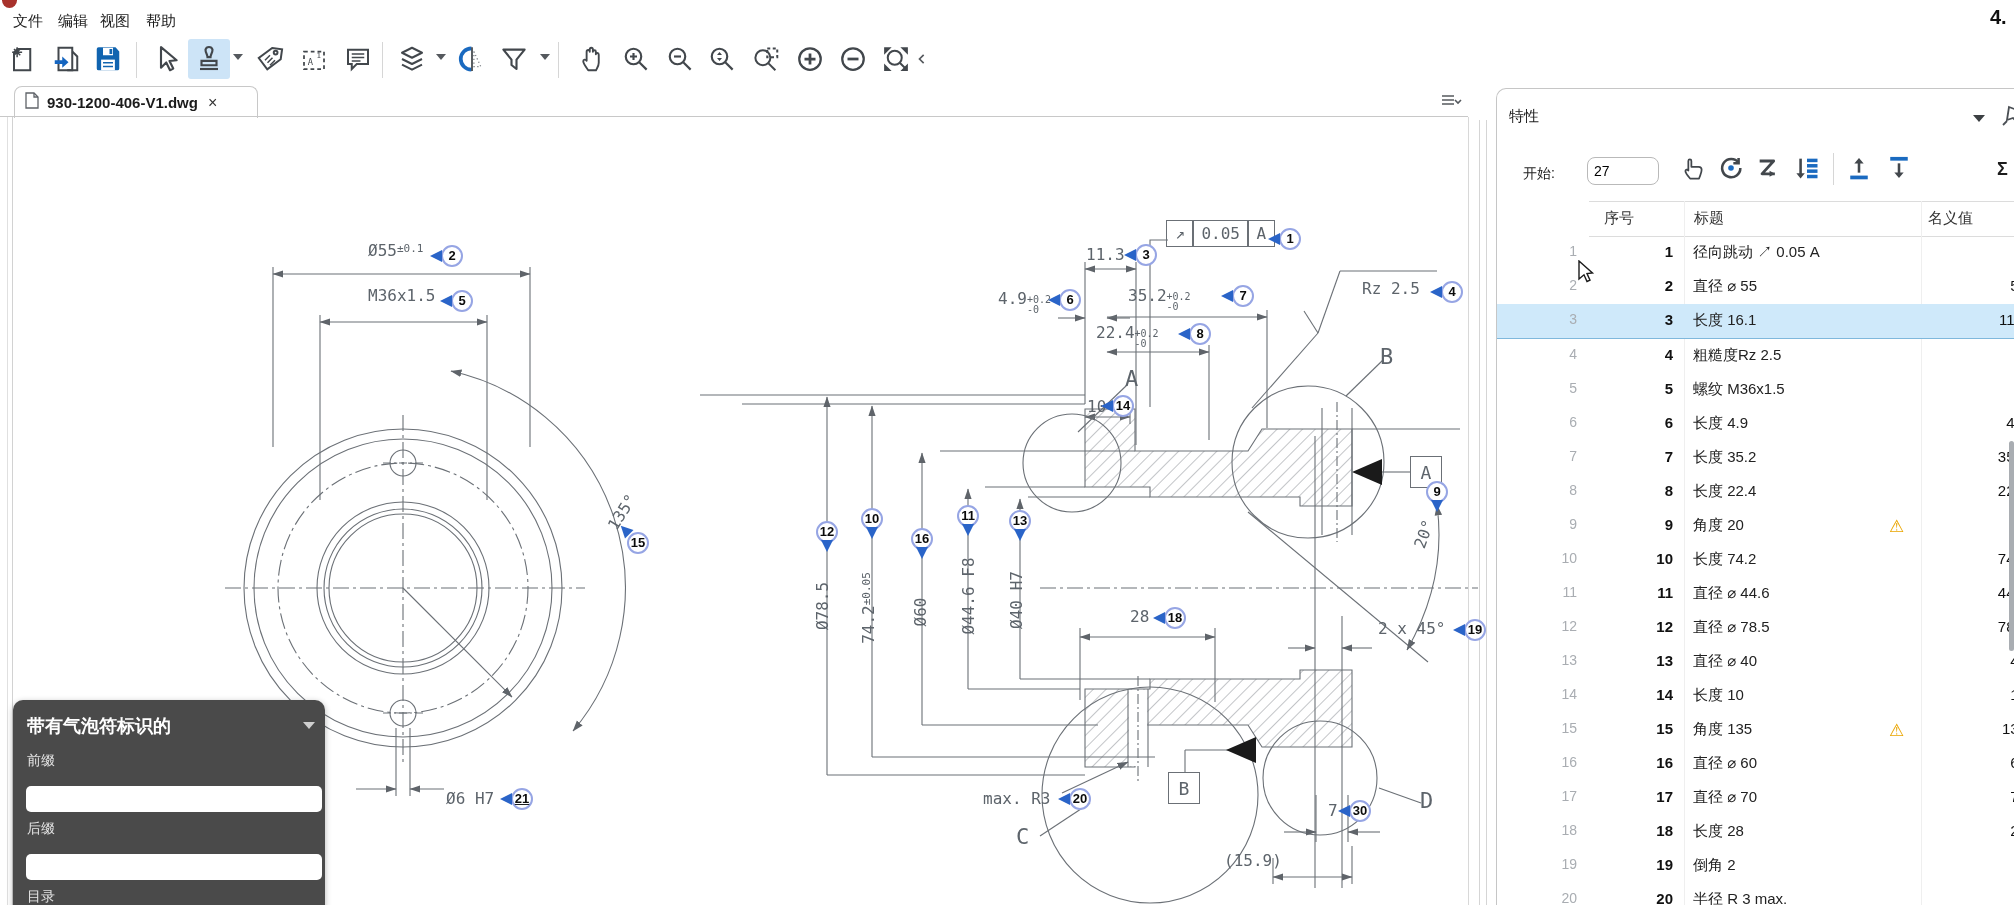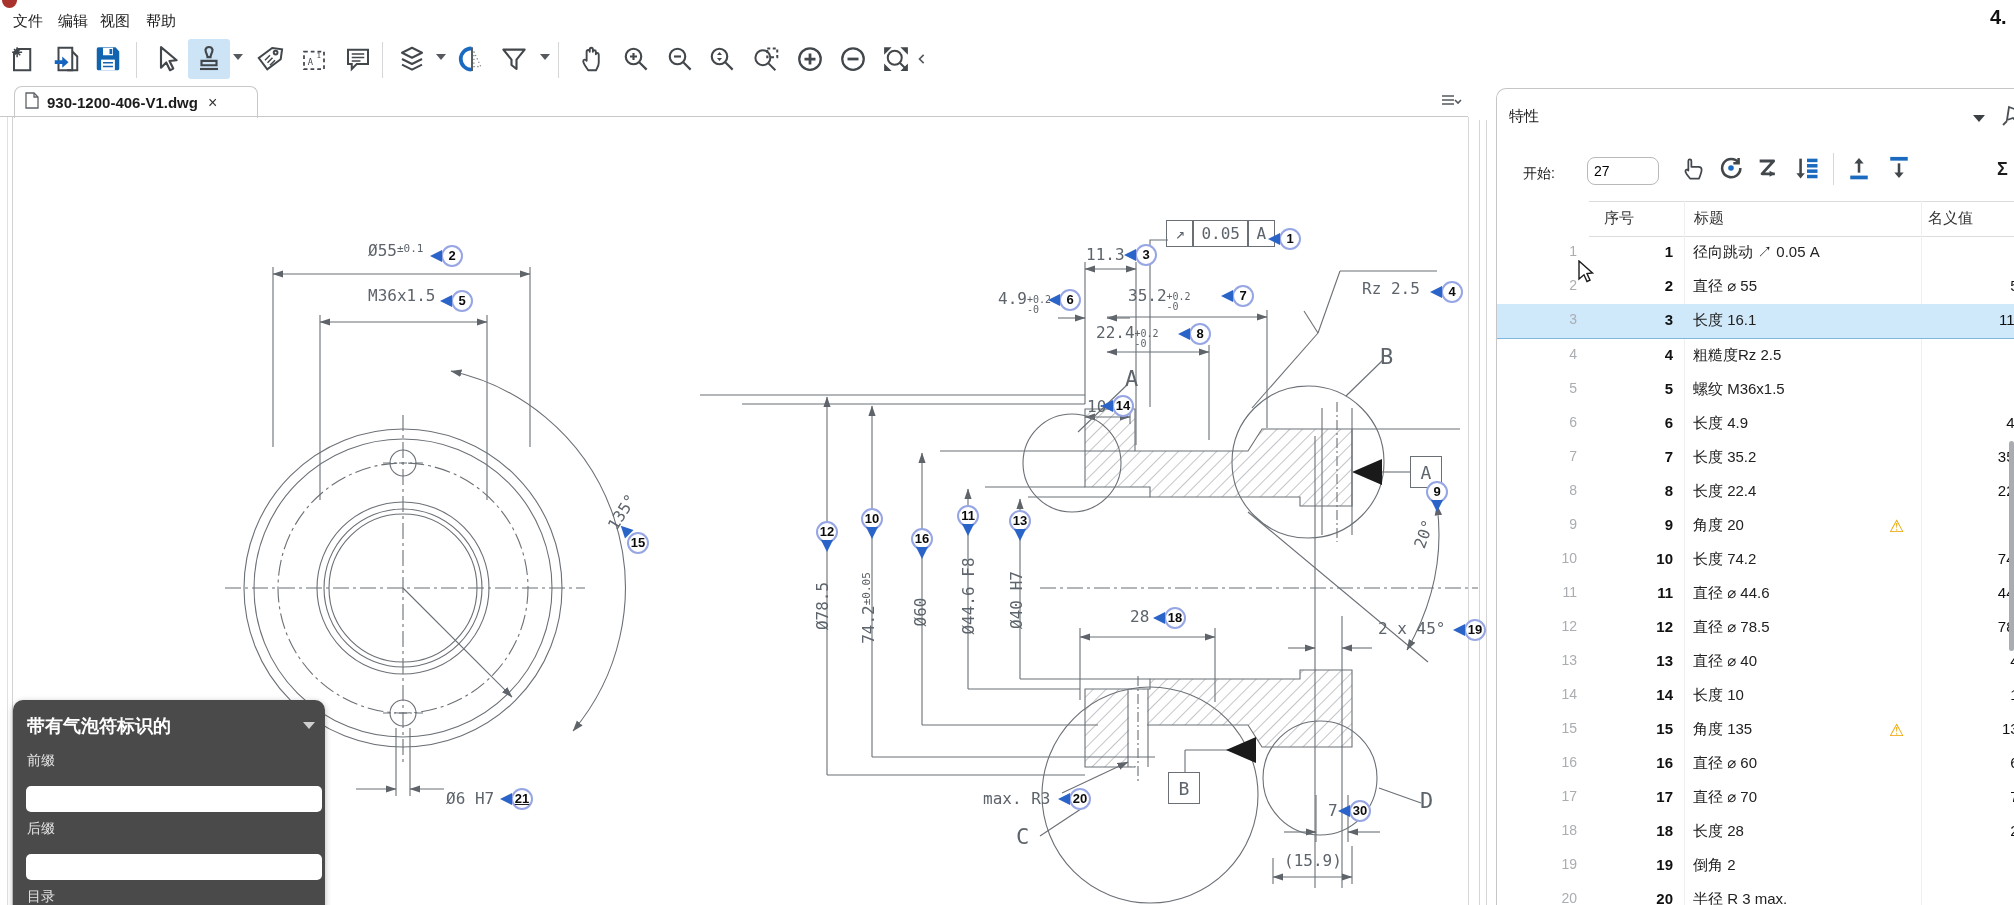--- a/index.html
+++ b/index.html
@@ -415,21 +415,21 @@
     <div class="dim rot" style="left: 868px; top: 608px; --r: -90deg;"><span>74.2</span><span class="tol">±0.05</span></div>
     <div class="dim rot" style="left: 920px; top: 612px; --r: -90deg;"><span>Ø60</span></div>
     <div class="dim rot" style="left: 968px; top: 596px; --r: -90deg;"><span>Ø44.6 F8</span></div>
     <div class="dim rot" style="left: 1016px; top: 600px; --r: -90deg;"><span>Ø40 H7</span></div>
     <div class="dim" style="left: 1087px; top: 397px;"><span>10</span></div>
     <div class="dim" style="left: 1130px; top: 607px;"><span>28</span></div>
     <div class="dim rot" style="left: 1424px; top: 534px; --r: -70deg;"><span>20°</span></div>
     <div class="dim" style="left: 1378px; top: 619px;"><span>2 x 45°</span></div>
     <div class="dim" style="left: 983px; top: 789px;"><span>max. R3</span></div>
     <div class="dim" style="left: 1328px; top: 801px;"><span>7</span></div>
-    <div class="dim" style="left: 1284px; top: 851px;"><span>(15.9)</span></div>
+    <div class="dim" style="left: 1224px; top: 851px;"><span>(15.9)</span></div>
     <div class="balloon left" style="left: 1290px; top: 239px;">
       <span class="tri"></span>
       <span class="c">1</span>
     </div>
     <div class="balloon left" style="left: 452px; top: 256px;">
       <span class="tri"></span>
       <span class="c">2</span>
     </div>
     <div class="balloon left" style="left: 1146px; top: 255px;">
       <span class="tri"></span>

